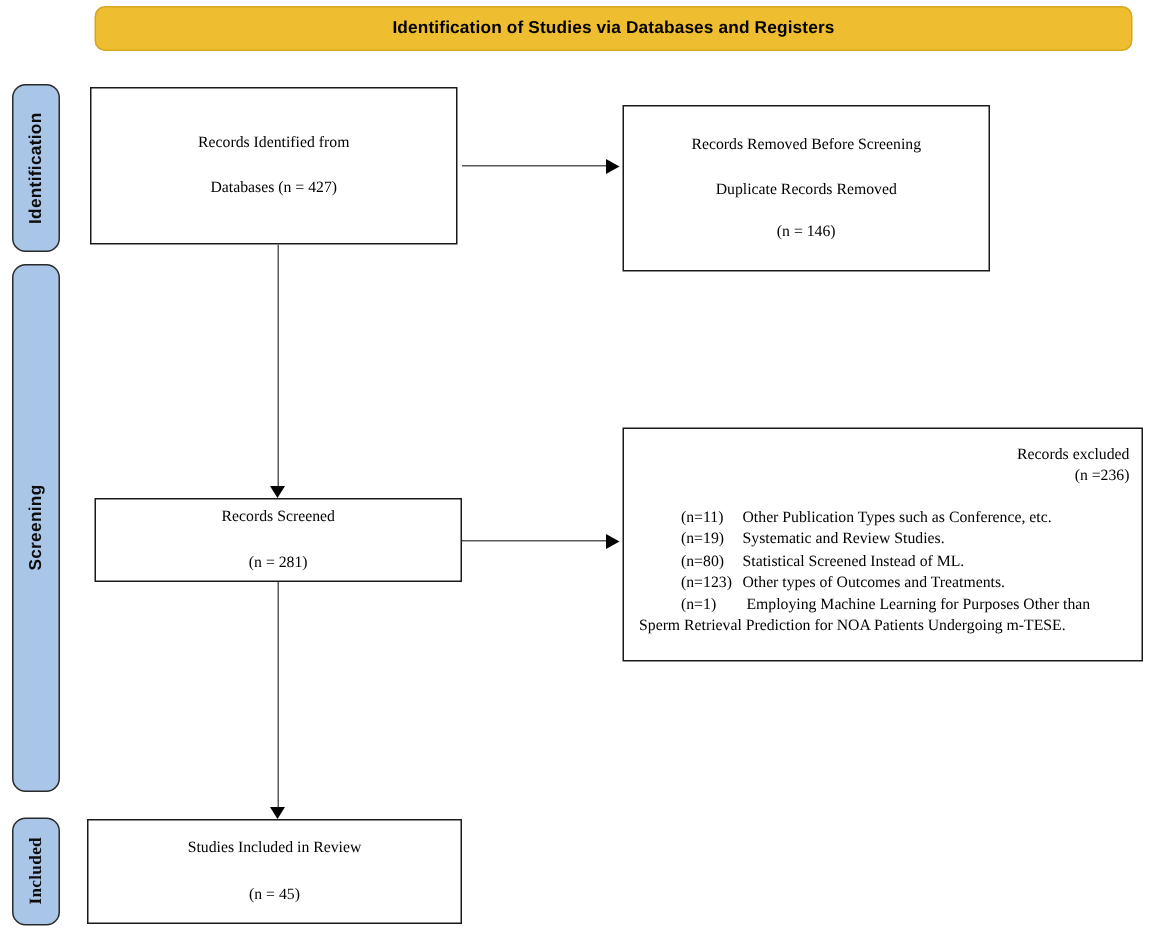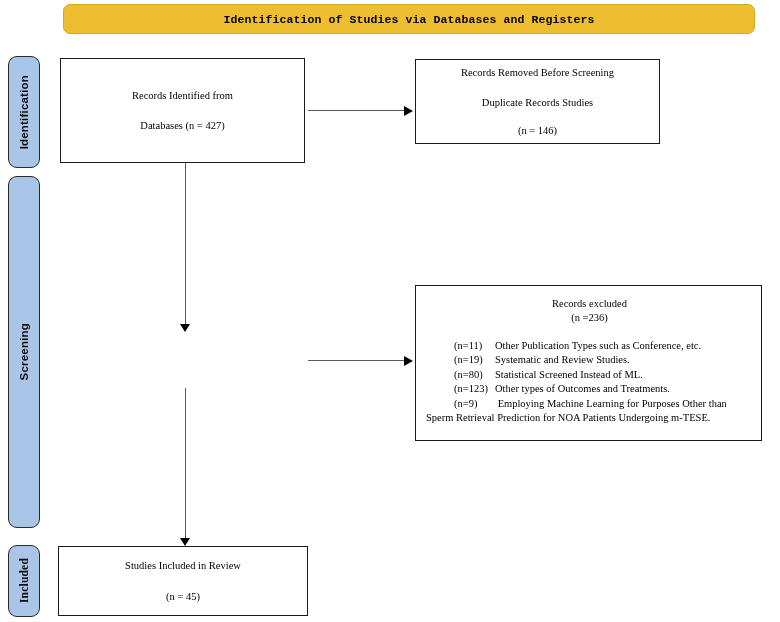--- a/index.html
+++ b/index.html
@@ -30,21 +30,21 @@
     height: 30px;
     background: #eebe30;
     border: 1px solid #d6a81f;
     border-radius: 7px;
     display: flex;
     align-items: center;
     justify-content: center;
     box-sizing: border-box;
   }
   .header-banner span {
-    font-family: Liberation Mono, monospace;
+    font-family: Liberation Sans, sans-serif;
     font-size: 11.5px;
     font-weight: bold;
     color: #000000;
     letter-spacing: 0.1px;
     text-align: center;
   }
 
   
   .stage-tab {
     position: absolute;
@@ -98,40 +98,40 @@
     white-space: nowrap;
   }
   .flow-box .line.gap {
     margin-top: 17px;
   }
   .flow-box .line.tight {
     margin-top: 15px;
   }
 
   #box-records-identified { left: 60px;  top: 58px;  width: 245px; height: 105px; }
-  #box-records-removed    { left: 415px; top: 59px;  width: 245px; height: 85px; }
+  #box-records-removed    { left: 415px; top: 70px;  width: 245px; height: 111px; }
   #box-records-screened   { left: 63px;  top: 332px; width: 245px; height: 56px;  }
   #box-studies-included   { left: 58px;  top: 546px; width: 250px; height: 70px;  }
 
   
   #box-records-excluded {
     position: absolute;
     left: 415px;
     top: 285px;
     width: 347px;
     height: 156px;
     background: #ffffff;
     border: 1.6px solid #1a1a1a;
     box-sizing: border-box;
     padding: 11px 8px 8px 10px;
   }
   #box-records-excluded .ex-head {
     font-size: 10.5px;
     line-height: 1.32;
-    text-align: center;
+    text-align: right;
     color: #000000;
   }
   #box-records-excluded .ex-list {
     margin-top: 14px;
   }
   #box-records-excluded .ex-item {
     font-size: 10.5px;
     line-height: 1.38;
     text-align: left;
     color: #000000;
@@ -221,24 +221,28 @@
     <span class="vtext">Included</span>
   </div>
 
   <div class="flow-box" id="box-records-identified">
     <div class="line">Records Identified from</div>
     <div class="line gap">Databases (n = 427)</div>
   </div>
 
   <div class="flow-box" id="box-records-removed">
     <div class="line">Records Removed Before Screening</div>
-    <div class="line gap">Duplicate Records Studies</div>
+    <div class="line gap">Duplicate Records Removed</div>
     <div class="line tight">(n = 146)</div>
   </div>
 
+  <div class="flow-box" id="box-records-screened">
+    <div class="line">Records Screened</div>
+    <div class="line gap">(n = 281)</div>
+  </div>
 
   <div id="box-records-excluded">
     <div class="ex-head">Records excluded</div>
     <div class="ex-head">(n =236)</div>
     <div class="ex-list">
       <div class="ex-item">
         <span class="ex-n">(n=11)</span>
         <span class="ex-text">Other Publication Types such as Conference, etc.</span>
       </div>
       <div class="ex-item">
@@ -247,21 +251,21 @@
       </div>
       <div class="ex-item">
         <span class="ex-n">(n=80)</span>
         <span class="ex-text">Statistical Screened Instead of ML.</span>
       </div>
       <div class="ex-item wide">
         <span class="ex-n">(n=123)</span>
         <span class="ex-text">Other types of Outcomes and Treatments.</span>
       </div>
       <div class="ex-item wrap">
-        <span class="ex-n">(n=9)</span>
+        <span class="ex-n">(n=1)</span>
         <span class="ex-text">Employing Machine Learning for Purposes Other than Sperm Retrieval Prediction for NOA Patients Undergoing m-TESE.</span>
       </div>
     </div>
   </div>
 
   <div class="flow-box" id="box-studies-included">
     <div class="line">Studies Included in Review</div>
     <div class="line gap">(n = 45)</div>
   </div>
 

